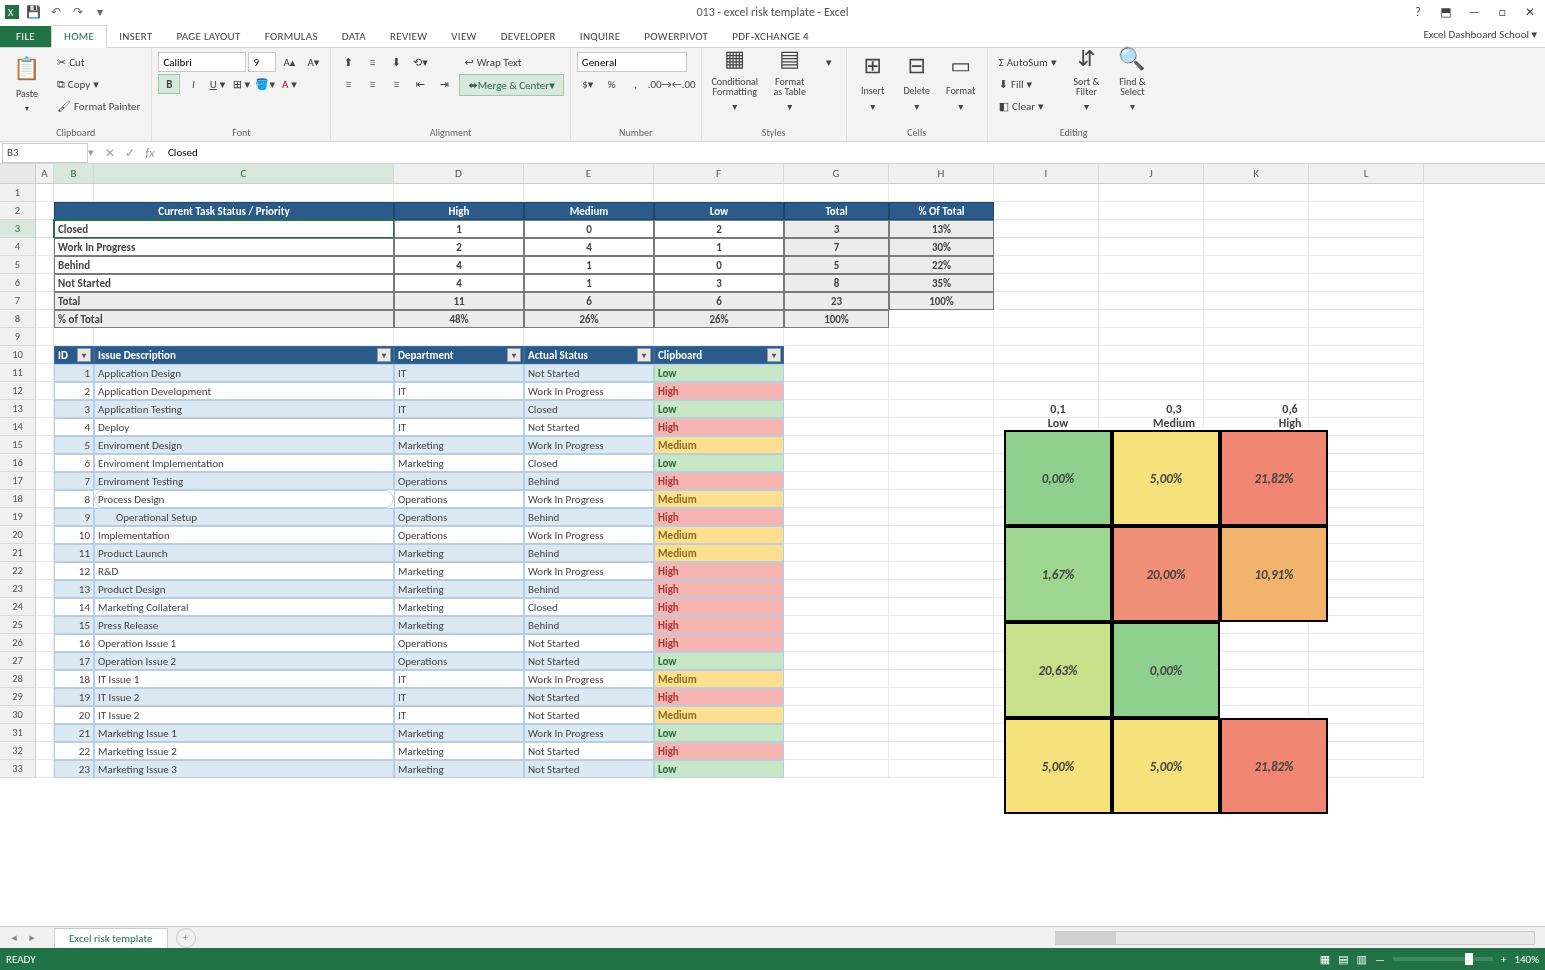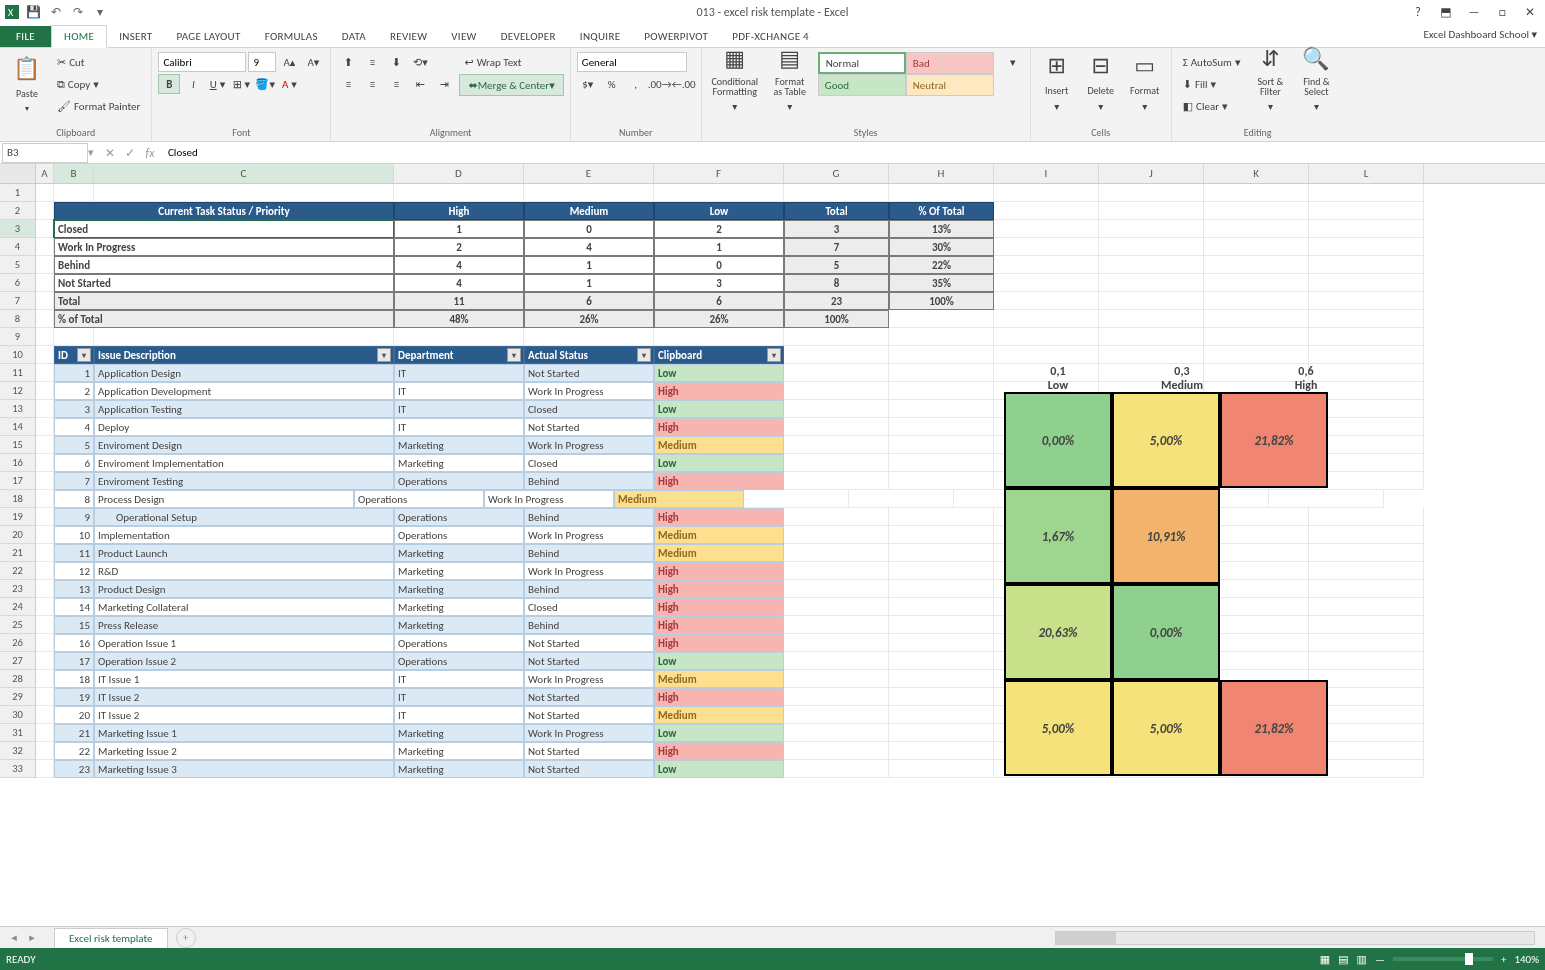--- a/index.html
+++ b/index.html
@@ -234,26 +234,20 @@
         </div>
       </div>
     </div>
     <div class="rgroup-label">Number</div>
   </div>
 
   <div class="rgroup">
     <div class="rgroup-body">
       <div class="rbtn big" style="width:54px"><span class="bigico">▦</span><span style="line-height:1">Conditional Formatting</span>▾</div>
       <div class="rbtn big" style="width:48px"><span class="bigico">▤</span><span style="line-height:1">Format as Table</span>▾</div>
-      <div class="styleboxes">
-        <div class="stylebox style-normal">Normal</div>
-        <div class="stylebox style-bad">Bad</div>
-        <div class="stylebox style-good">Good</div>
-        <div class="stylebox style-neutral">Neutral</div>
-      </div>
       <div class="vstack">
           <div class="rbtn sq">▾</div>
         </div>
     </div>
     <div class="rgroup-label">Styles</div>
   </div>
 
   <div class="rgroup">
     <div class="rgroup-body">
       <div class="rbtn big" style="width:40px"><span class="bigico">⊞</span><span>Insert</span>▾</div>
@@ -583,21 +577,21 @@
           <div class="cell" style="width: 105px;"></div>
           <div class="cell" style="width: 105px;"></div>
           <div class="cell" style="width: 105px;"></div>
           <div class="cell" style="width: 105px;"></div>
           <div class="cell" style="width: 105px;"></div>
           <div class="cell" style="width: 115px;"></div>
         </div>
         <div class="cellrow">
           <div class="cell" style="width: 18px;"></div>
           <div class="cell iss-cell" style="width: 40px; justify-content: flex-end;">8</div>
-          <div class="cell iss-cell" style="width: 260px;">Process Design</div>
+          <div class="cell iss-cell" style="width: 300px; border-radius: 9px;">Process Design</div>
           <div class="cell iss-cell" style="width: 130px;">Operations</div>
           <div class="cell iss-cell" style="width: 130px;">Work In Progress</div>
           <div class="cell iss-cell pri-med" style="width: 130px;">Medium</div>
           <div class="cell" style="width: 105px;"></div>
           <div class="cell" style="width: 105px;"></div>
           <div class="cell" style="width: 105px;"></div>
           <div class="cell" style="width: 105px;"></div>
           <div class="cell" style="width: 105px;"></div>
           <div class="cell" style="width: 115px;"></div>
         </div>
@@ -805,41 +799,42 @@
           <div class="cell iss-cell iss-odd" style="width: 130px;">Not Started</div>
           <div class="cell iss-cell pri-low" style="width: 130px;">Low</div>
           <div class="cell" style="width: 105px;"></div>
           <div class="cell" style="width: 105px;"></div>
           <div class="cell" style="width: 105px;"></div>
           <div class="cell" style="width: 105px;"></div>
           <div class="cell" style="width: 105px;"></div>
           <div class="cell" style="width: 115px;"></div>
         </div>
         <div style="position: absolute; left: 968px; top: 180px;">
-          <div style="display: flex; gap: 16px;">
+          <div style="display: flex; gap: 8px; margin-top: 38px;">
             <div class="matrix-hdr" style="width: 108px;">
               <div>0,1</div>
               <div>Low</div>
             </div>
             <div class="matrix-hdr" style="width: 108px;">
               <div>0,3</div>
               <div>Medium</div>
             </div>
             <div class="matrix-hdr" style="width: 108px;">
               <div>0,6</div>
               <div>High</div>
             </div>
           </div>
           <div style="display: flex;">
             <div class="mx-cell" style="background: rgb(143, 208, 143);">0,00%</div>
             <div class="mx-cell" style="background: rgb(246, 226, 122);">5,00%</div>
             <div class="mx-cell" style="background: rgb(240, 134, 114);">21,82%</div>
           </div>
           <div style="display: flex;">
             <div class="mx-cell" style="background: rgb(159, 214, 143);">1,67%</div>
+            <div class="mx-cell" style="background: rgb(240, 143, 119);">20,00%</div>
             <div class="mx-cell" style="background: rgb(242, 179, 109);">10,91%</div>
           </div>
           <div style="display: flex;">
             <div class="mx-cell" style="background: rgb(200, 224, 137);">20,63%</div>
             <div class="mx-cell" style="background: rgb(143, 208, 143);">0,00%</div>
           </div>
           <div style="display: flex;">
             <div class="mx-cell" style="background: rgb(246, 226, 122);">5,00%</div>
             <div class="mx-cell" style="background: rgb(246, 226, 122);">5,00%</div>
             <div class="mx-cell" style="background: rgb(240, 134, 114);">21,82%</div>

